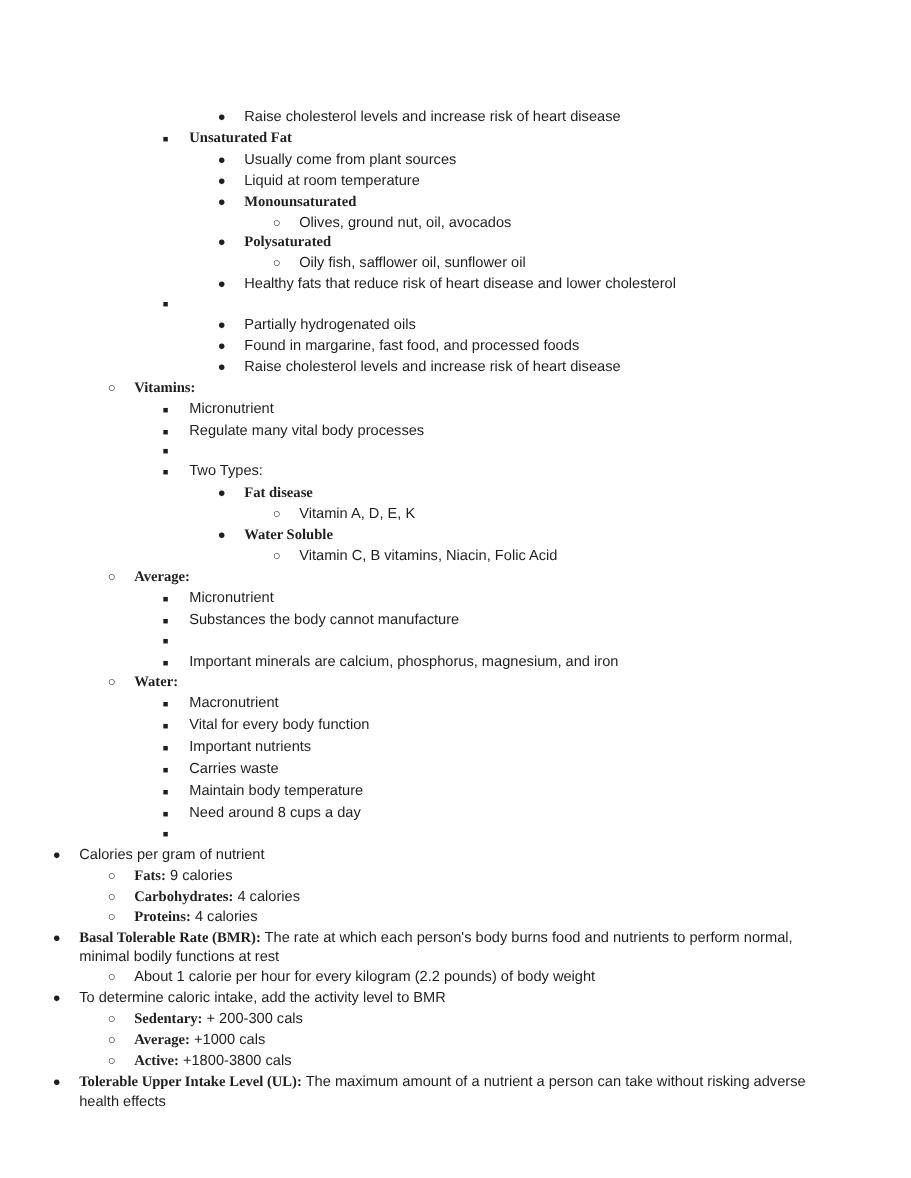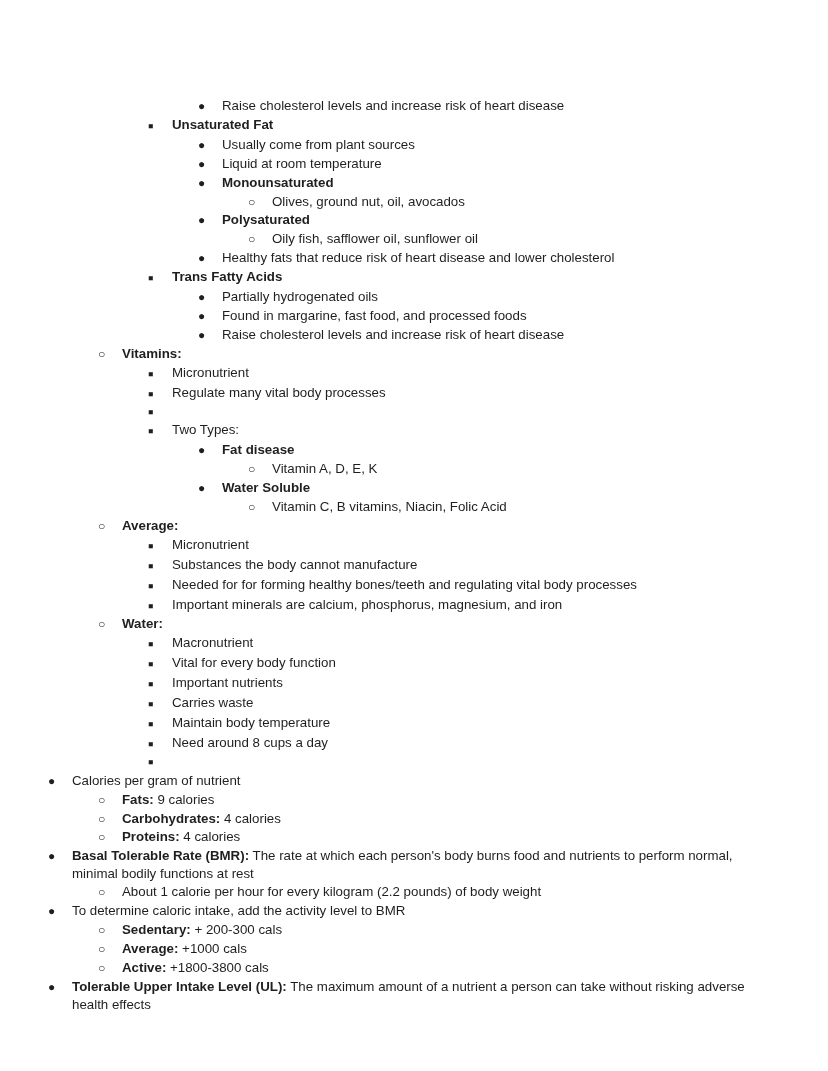--- a/index.html
+++ b/index.html
@@ -38,20 +38,21 @@
   }
   .bullet.square {
     font-size: 8.5px;
   }
   .item-text-wrap {
     flex: 1 1 auto;
     min-width: 0;
   }
   .item-bold {
     font-weight: 700;
+    font-family: Liberation Serif, serif;
   }
 </style>
 </head>
 <body>
 
 <div class="page">
   <div>
       <div class="list-item" style="margin-left: 198px;">
     <span class="bullet">●</span>
     <span class="item-text-wrap"><span class="item-bold"></span><span class="item-regular">Raise cholesterol levels and increase risk of heart disease</span></span>
@@ -83,21 +84,20 @@
       <div class="list-item" style="margin-left: 248px;">
     <span class="bullet">○</span>
     <span class="item-text-wrap"><span class="item-bold"></span><span class="item-regular">Oily fish, safflower oil, sunflower oil</span></span>
   </div>
       <div class="list-item" style="margin-left: 198px;">
     <span class="bullet">●</span>
     <span class="item-text-wrap"><span class="item-bold"></span><span class="item-regular">Healthy fats that reduce risk of heart disease and lower cholesterol</span></span>
   </div>
       <div class="list-item" style="margin-left: 148px;">
     <span class="bullet square">■</span>
-    <span class="item-text-wrap"><span class="item-bold">Trans Fatty Acids</span><span class="item-regular"></span></span>
   </div>
       <div class="list-item" style="margin-left: 198px;">
     <span class="bullet">●</span>
     <span class="item-text-wrap"><span class="item-bold"></span><span class="item-regular">Partially hydrogenated oils</span></span>
   </div>
       <div class="list-item" style="margin-left: 198px;">
     <span class="bullet">●</span>
     <span class="item-text-wrap"><span class="item-bold"></span><span class="item-regular">Found in margarine, fast food, and processed foods</span></span>
   </div>
       <div class="list-item" style="margin-left: 198px;">
@@ -146,21 +146,20 @@
       <div class="list-item" style="margin-left: 148px;">
     <span class="bullet square">■</span>
     <span class="item-text-wrap"><span class="item-bold"></span><span class="item-regular">Micronutrient</span></span>
   </div>
       <div class="list-item" style="margin-left: 148px;">
     <span class="bullet square">■</span>
     <span class="item-text-wrap"><span class="item-bold"></span><span class="item-regular">Substances the body cannot manufacture</span></span>
   </div>
       <div class="list-item" style="margin-left: 148px;">
     <span class="bullet square">■</span>
-    <span class="item-text-wrap"><span class="item-bold"></span><span class="item-regular">Needed for for forming healthy bones/teeth and regulating vital body processes</span></span>
   </div>
       <div class="list-item" style="margin-left: 148px;">
     <span class="bullet square">■</span>
     <span class="item-text-wrap"><span class="item-bold"></span><span class="item-regular">Important minerals are calcium, phosphorus, magnesium, and iron</span></span>
   </div>
       <div class="list-item" style="margin-left: 98px;">
     <span class="bullet">○</span>
     <span class="item-text-wrap"><span class="item-bold">Water:</span><span class="item-regular"></span></span>
   </div>
       <div class="list-item" style="margin-left: 148px;">

